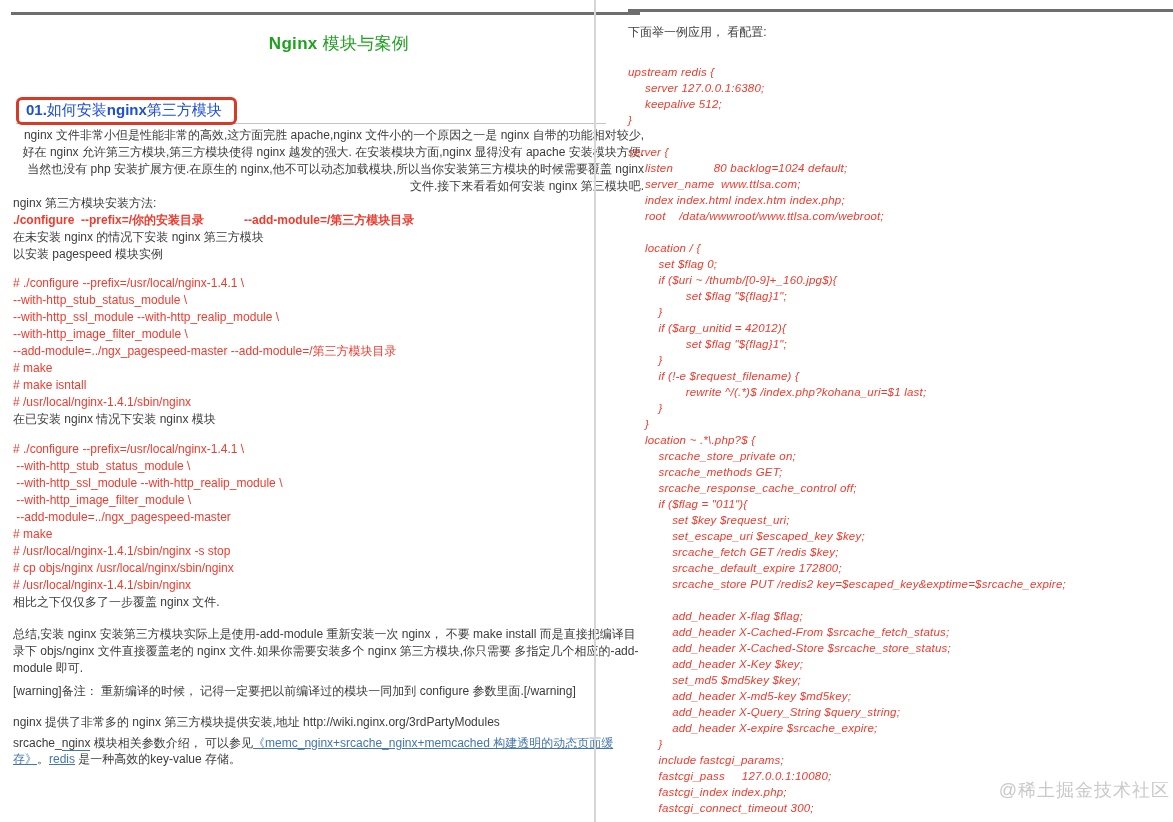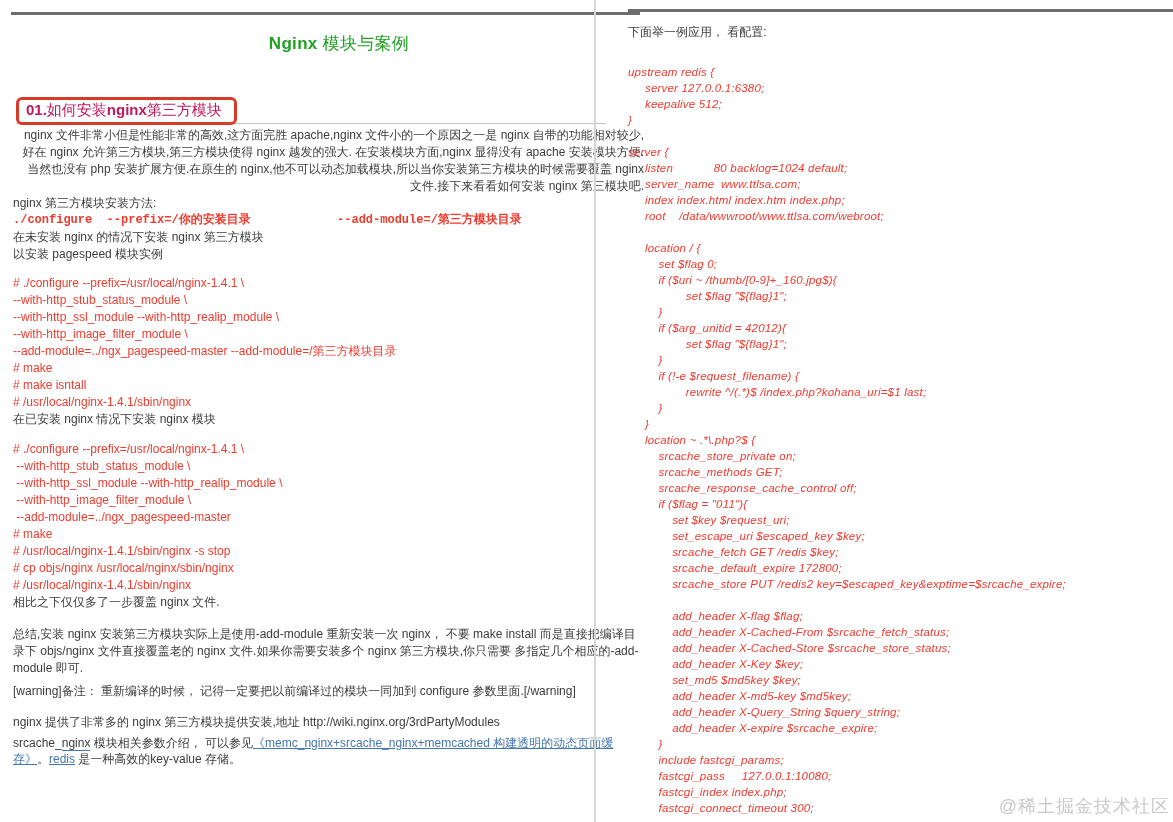--- a/index.html
+++ b/index.html
@@ -19,50 +19,50 @@
 
   .doc-title { margin-top:17px; text-align:center; color:#21a121; font-size:17px; letter-spacing:0.3px; }
   .doc-title .en { font-weight:bold; }
 
   .lcol { padding-left:13px; padding-right:34px; }
 
   .h1-wrap { margin:42px 38px 0 3px; border-bottom:1px solid #c4c4c4; }
   .h1-box  {
     display:inline-block; border:3px solid #d83a28; border-radius:6px;
     padding:1px 12px 2px 7px; margin-bottom:-2px; background:#fff;
-    font-size:15px; color:#be185d;
+    font-size:15px; color:#1d4ed8;
   }
   .b { font-weight:bold; }
 
   .body-text { line-height:17px;text-align:right; }
   .para { margin-top:3px; }
   .line { line-height:17px; }
 
   .red  { color:#ee3b2e; }
-  .cmd  { font-weight:bold; white-space:pre-wrap; line-height:17px;font-family:Liberation Mono, monospace; }
+  .cmd  { font-weight:bold; white-space:pre-wrap; line-height:17px; }
   .codeblock { margin-top:12px; line-height:17px; white-space:pre-wrap; }
   .codeblock2{ margin-top:13px; line-height:17px; white-space:pre-wrap; }
 
   .summary { margin-top:15px; line-height:17px; }
   .warning { margin-top:6px; line-height:17px; }
   .modules { margin-top:14px; line-height:17px; }
 
   .h2-wrap { margin:14px 38px 0 0; border-bottom:1px solid #bfbfbf; padding-bottom:3px; font-size:15px; color:#303030; }
   .s2-para { margin-top:4px; line-height:16px; padding-right:2px; }
   a.doclink { color:#4377ad; text-decoration:underline; cursor:pointer; }
   .ulink { border-bottom:1px solid #4377ad; }
 
   .pr-intro { margin-top:12px; line-height:16px; color:#3c3c3c; }
   .pr-code  {
     margin-top:24px; color:#ee3b2e; font-size:11.5px; line-height:16px;
     white-space:pre; letter-spacing:0.2px;font-style:italic;
   }
 
   .watermark {
-    position:absolute; right:3px; bottom:4px;
+    position:absolute; right:3px; bottom:20px;
     color:#c9c9c9; font-size:18px; letter-spacing:1px;
   }
 </style>
 </head>
 <body>
 
 <div class="page-left">
   <div class="rule-dark pl-rule-top"></div>
 
   <div class="doc-title"><span class="en">Nginx</span><span> 模块与案例</span></div>

